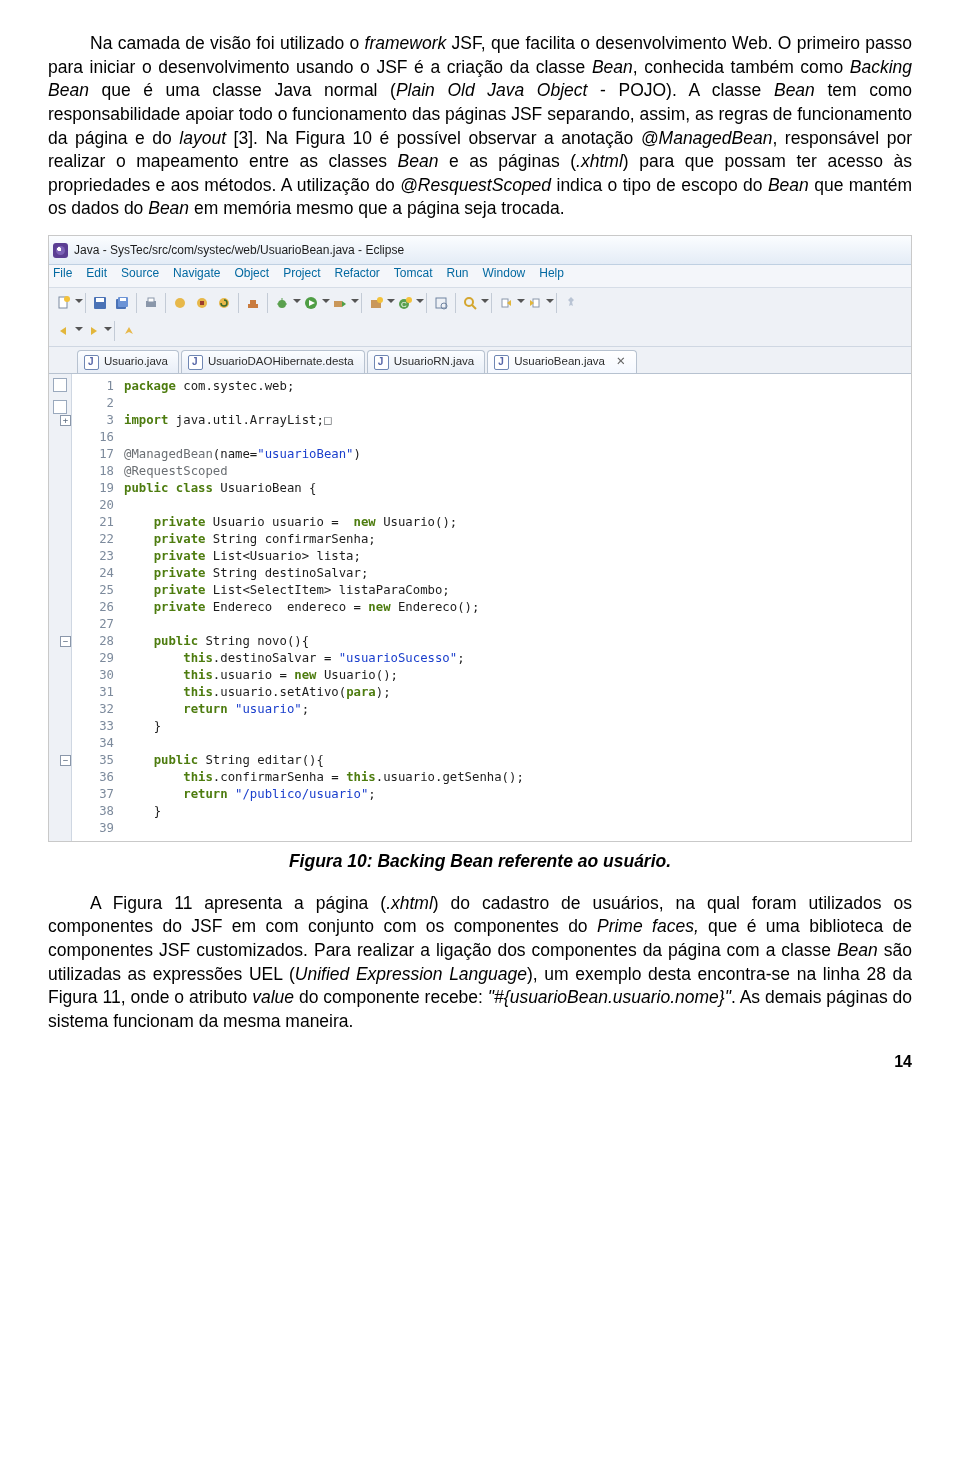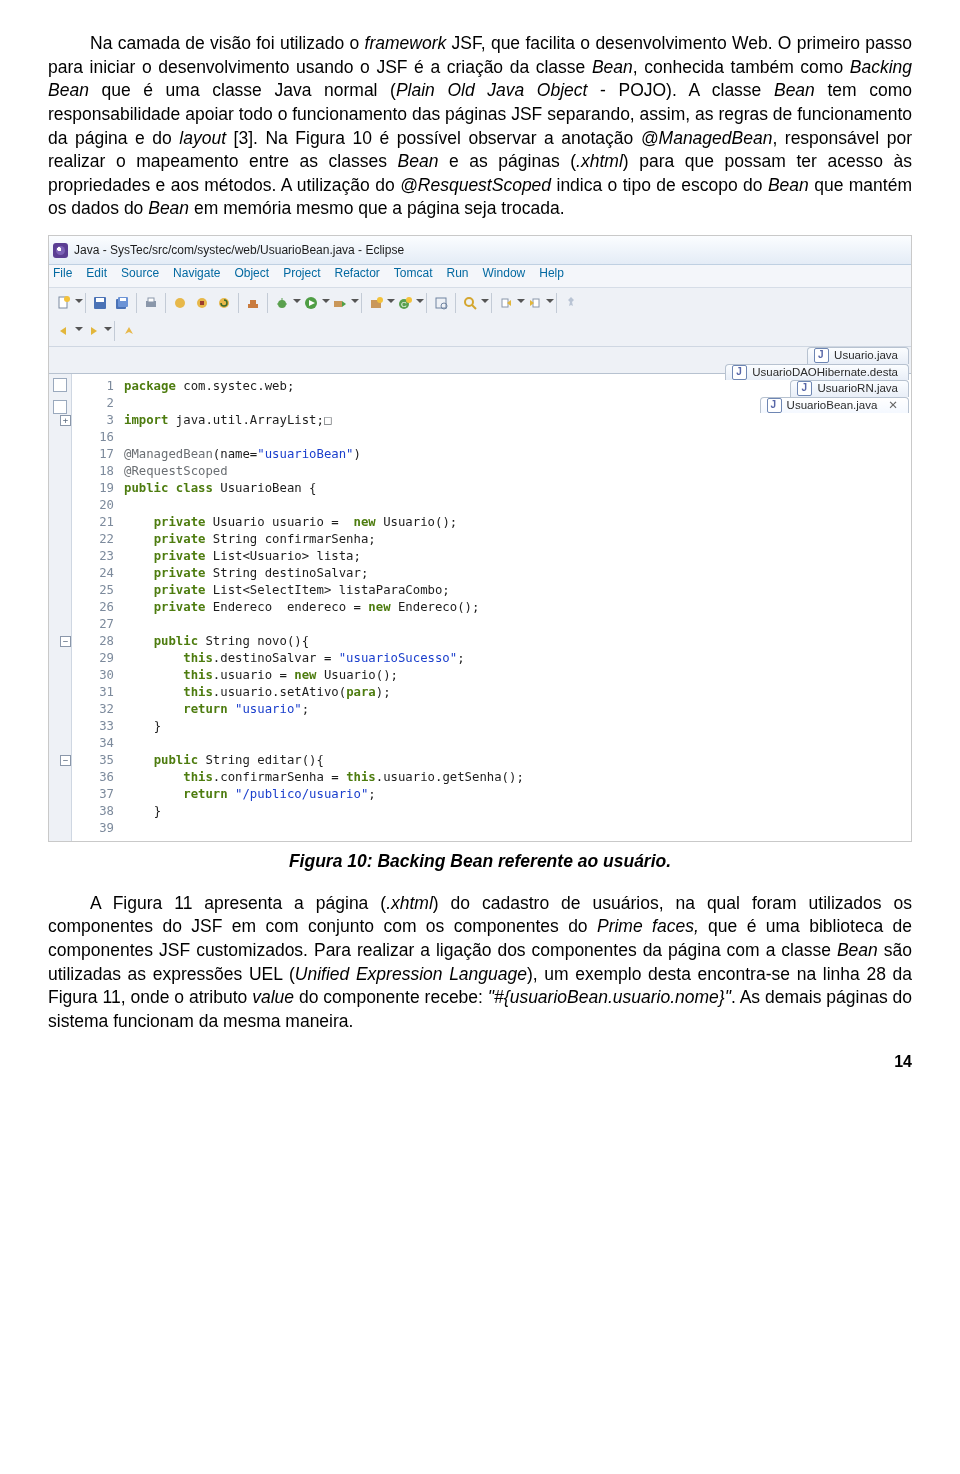--- a/index.html
+++ b/index.html
@@ -48,21 +48,21 @@
     display:inline-flex;align-items:center;justify-content:center;
     position:relative;
   }
   .tb-btn svg{width:14px;height:14px;}
   .sep{width:1px;height:20px;background:#c3cbd6;margin:0 3px;}
   .drop{width:7px;height:20px;display:inline-flex;align-items:center;justify-content:center;}
   .drop:after{content:"";border:4px solid transparent;border-top-color:#555;}
   
   .tabs{
     height:26px;background:#eef1f6;display:flex;align-items:flex-end;
-    padding-left:28px;border-bottom:1px solid #b7c2d0;position:relative;flex-direction:column;
+    padding-left:28px;border-bottom:1px solid #b7c2d0;position:relative;
   }
   .tab{
     height:22px;border:1px solid #b7c2d0;border-bottom:none;border-radius:4px 4px 0 0;
     background:linear-gradient(#fbfdff,#e8eef7);
     display:flex;align-items:center;padding:0 10px 0 6px;margin-right:2px;gap:5px;
     font-size:11.5px;color:#2b2b2b;
   }
   .tab .j{width:13px;height:13px;background:#fff;border:1px solid #6e86b3;border-radius:2px;position:relative;}
   .tab .j:after{content:"J";position:absolute;left:3px;top:-1px;font-size:10px;color:#5766a7;font-weight:bold;}
   .tab.active{background:linear-gradient(#ffffff,#f4f8ff);}

